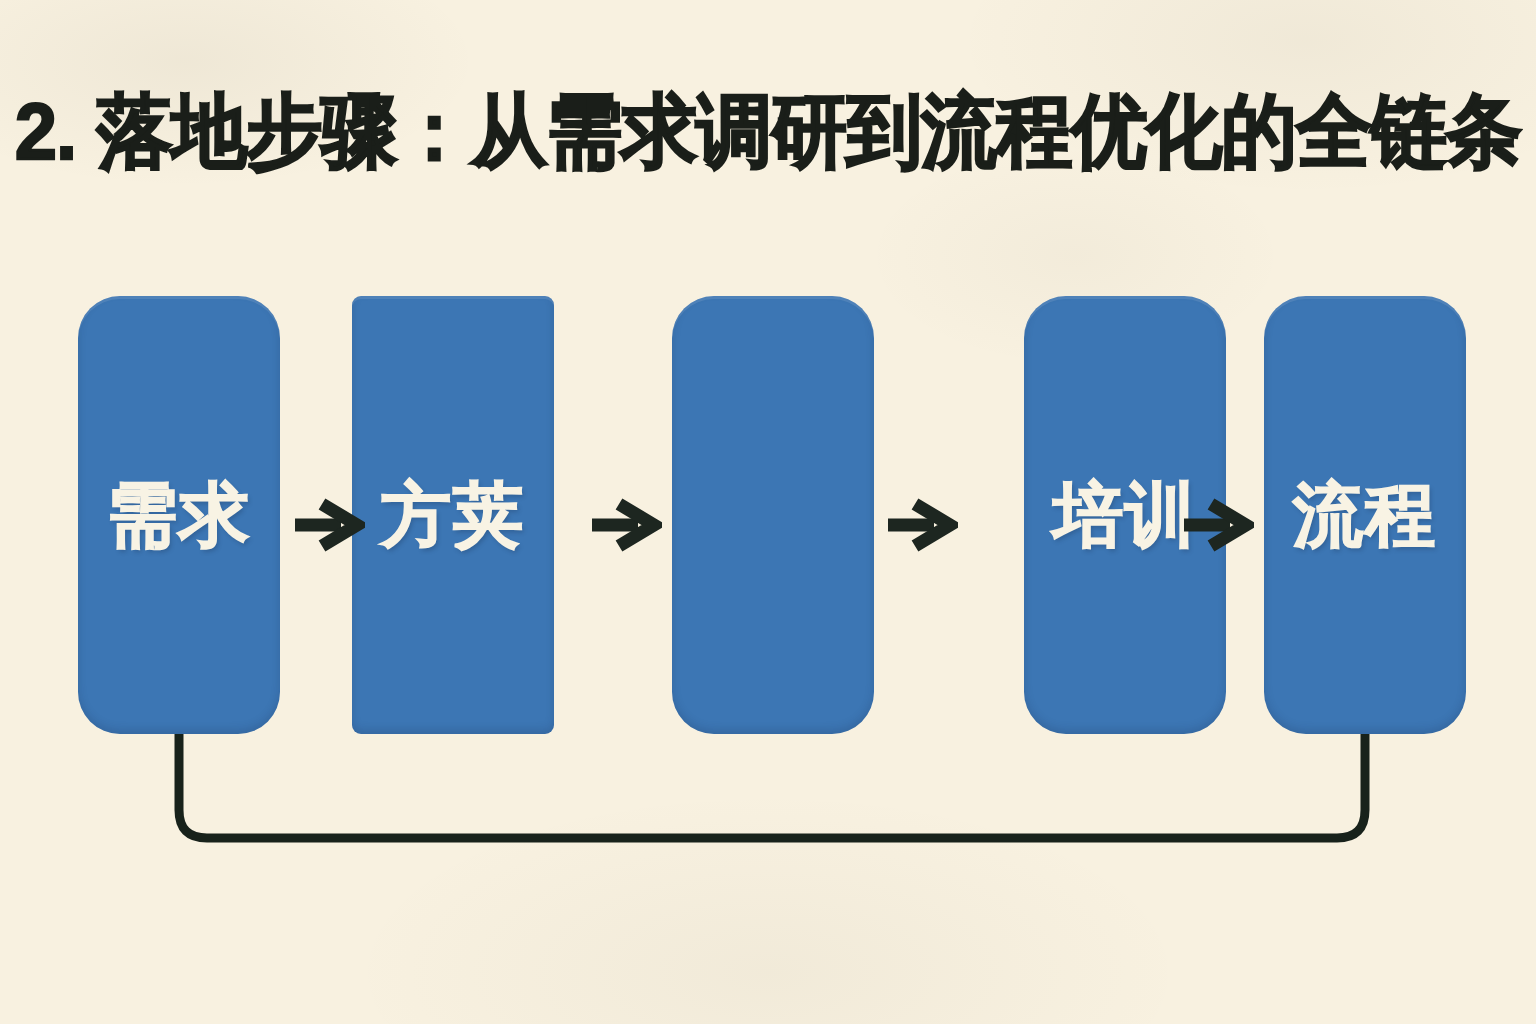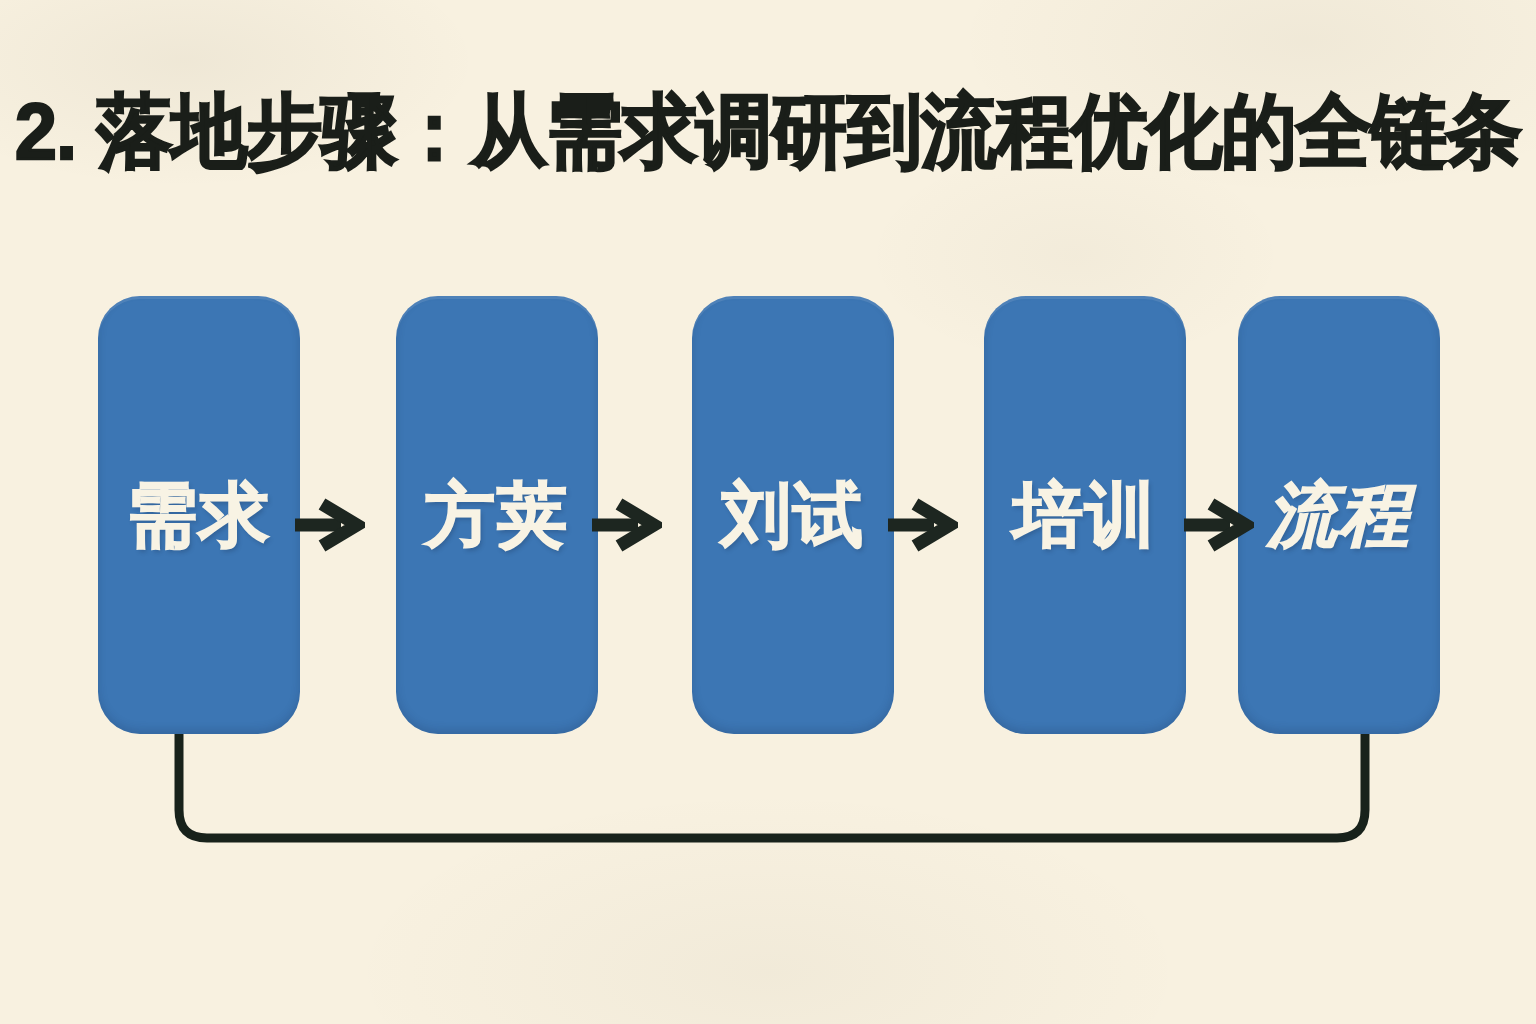--- a/index.html
+++ b/index.html
@@ -31,21 +31,20 @@
     white-space: nowrap;
     transform: scaleY(1.06);
     transform-origin: top center;
   }
   .flow-row {
     position: absolute;
     top: 296px;
     left: 0;
     width: 1332px;
     height: 438px;
-    margin-left: 20px;
   }
   .step-box {
     position: absolute;
     top: 0;
     width: 202px;
     height: 438px;
     background: #3c76b4;
     border-radius: 42px;
     box-shadow: inset 0 3px 0 rgba(255,255,255,0.10), inset 0 -4px 8px rgba(20,40,70,0.18);
     display: flex;
@@ -57,24 +56,24 @@
     font-size: 70px;
     font-weight: 900;
     line-height: 103px;
     color: #f8f3e4;
     -webkit-text-stroke: 1.6px #f8f3e4;
     letter-spacing: 2px;
     text-shadow: 2px 3px 4px rgba(25,45,80,0.28);
     white-space: nowrap;
   }
   .step-1 { left:   78px; }
-  .step-2 { left:  376px; }
+  .step-2 { left:  352px; border-radius: 9px; }
   .step-3 { left:  672px; }
-  .step-4 { left:  964px; gap: 36px; }
-  .step-5 { left: 1218px; font-style: italic; }
+  .step-4 { left:  1024px; gap: 36px; }
+  .step-5 { left: 1264px; }
 
   .flow-arrow {
     position: absolute;
     top: 496px;
     width: 74px;
     height: 58px;
   }
   .arrow-1 { left:  291px; }
   .arrow-2 { left:  588px; }
   .arrow-3 { left:  884px; }
@@ -99,21 +98,20 @@
 
     <div class="step-box step-1">
       <span class="label-line">需求</span>
     </div>
 
     <div class="step-box step-2">
       <span class="label-line">方荚</span>
     </div>
 
     <div class="step-box step-3">
-      <span class="label-line">刘试</span>
     </div>
 
     <div class="step-box step-4">
       <span class="label-line">培训</span>
     </div>
 
     <div class="step-box step-5">
       <span class="label-line">流程</span>
     </div>
 

